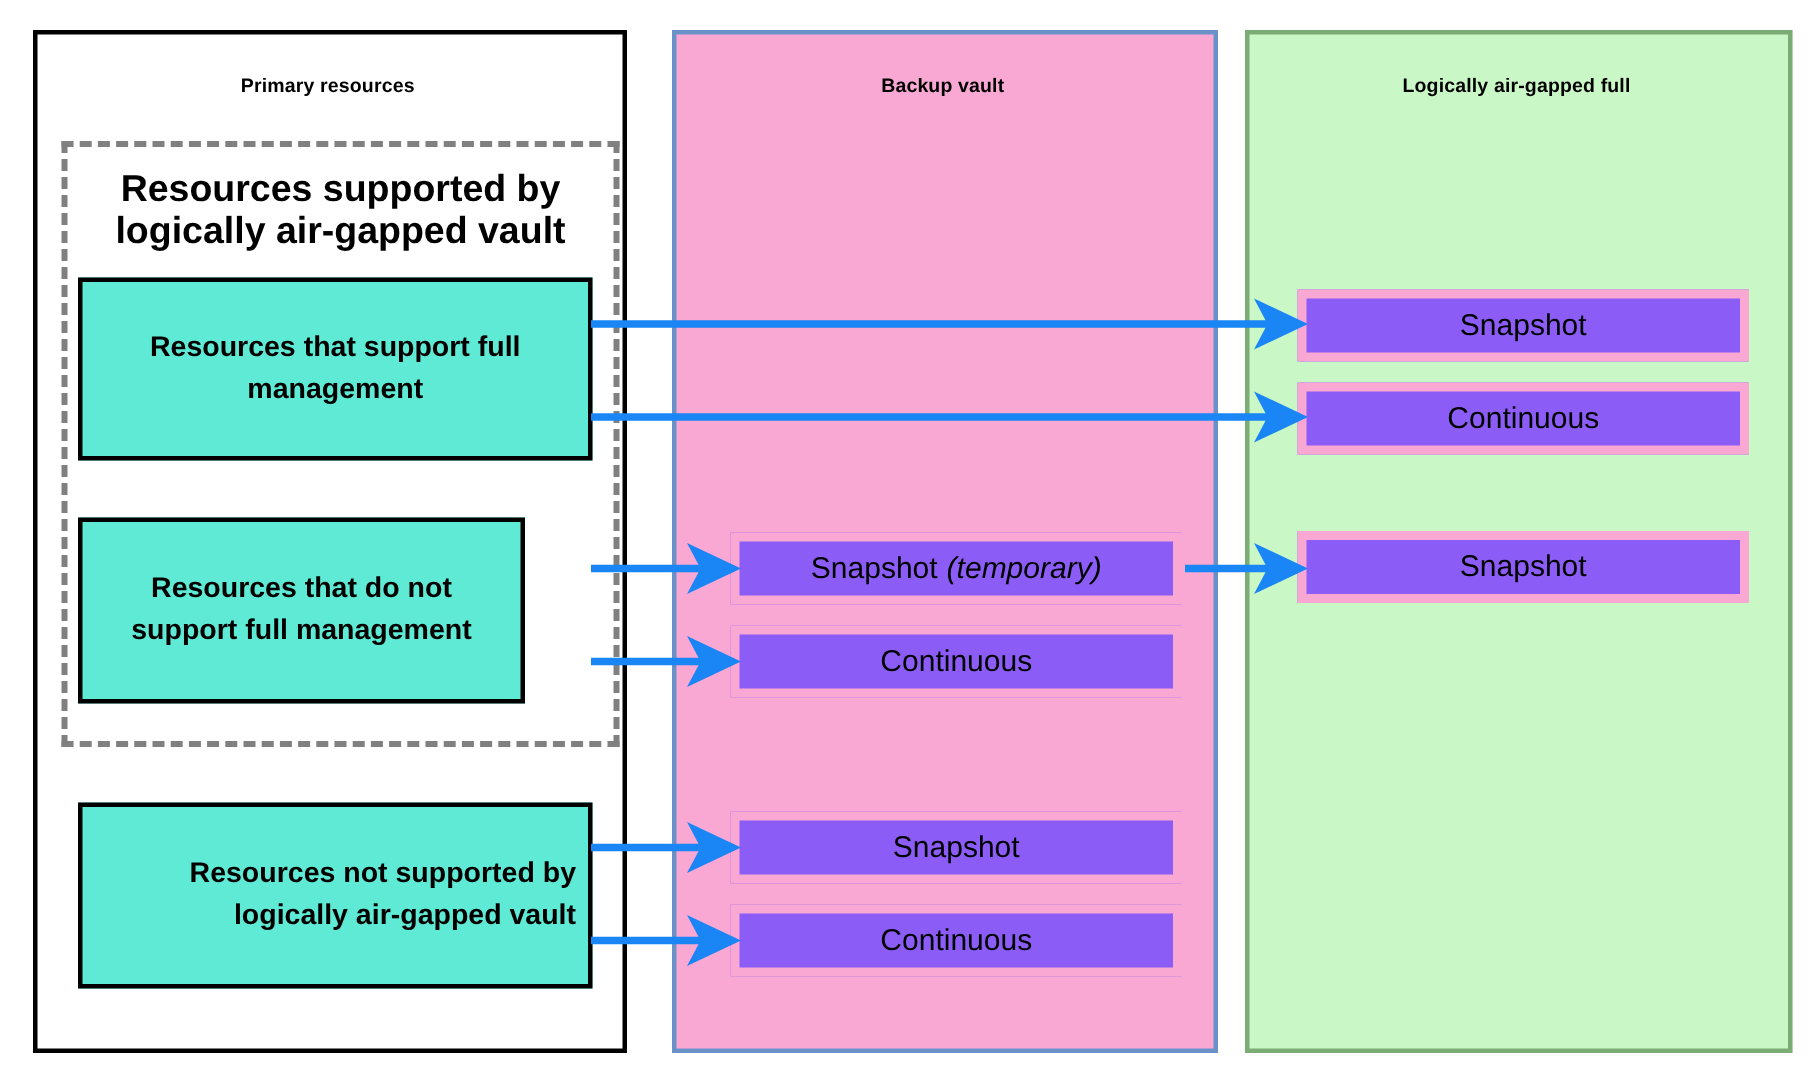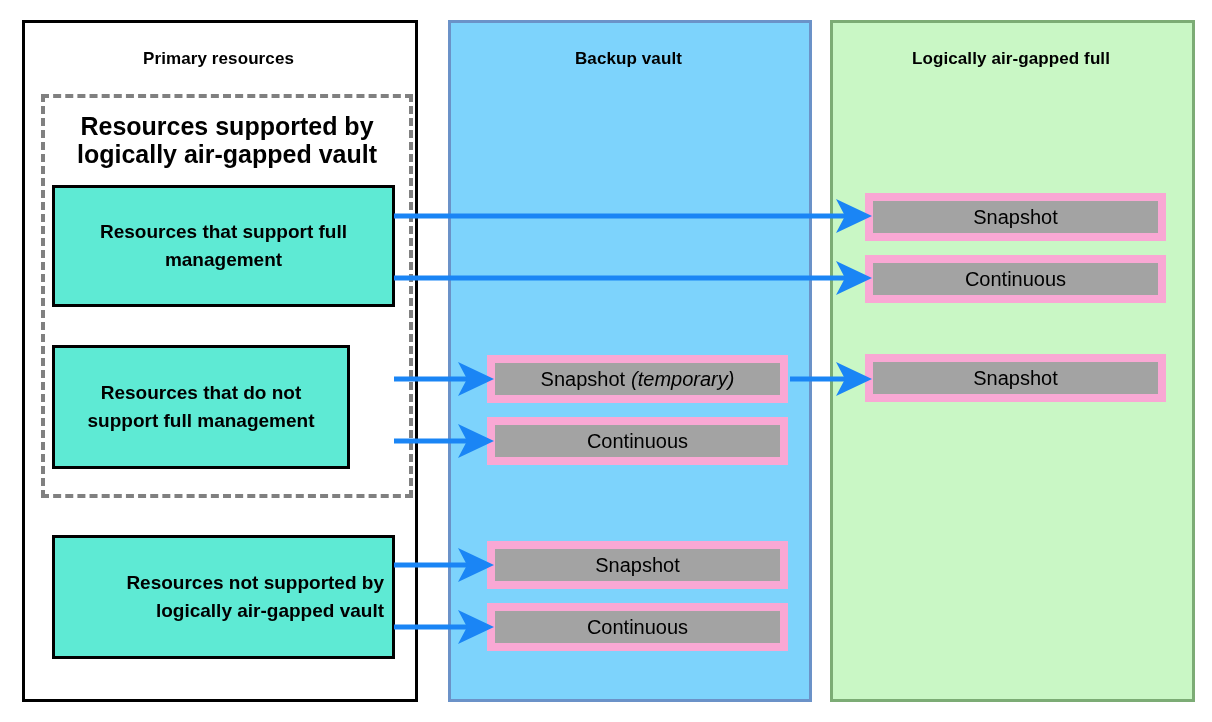--- a/index.html
+++ b/index.html
@@ -26,35 +26,35 @@
   }
   .panel-primary {
     left: 22px; top: 20px;
     width: 396px; height: 682px;
     background: #ffffff;
     border: 3px solid #000000;
   }
   .panel-backup {
     left: 448px; top: 20px;
     width: 364px; height: 682px;
-    background: #7dd3fc;
+    background: #f9a8d4;
     border: 3px solid #6b92c8;
   }
   .panel-lag {
     left: 830px; top: 20px;
     width: 365px; height: 682px;
     background: #c9f7c5;
     border: 3px solid #7cac75;
   }
   .panel-title {
     position: absolute;
     left: 0; right: 3px;
     top: 26px;
     text-align: center;
-    font-size: 17px;
+    font-size: 13px;
     font-weight: bold;
     color: #000000;
     letter-spacing: 0.1px;
   }
   .dashed-group {
     position: absolute;
     left: 41px; top: 94px;
     width: 372px; height: 404px;
     box-sizing: border-box;
     border: 4px dashed #808080;
@@ -86,22 +86,22 @@
     color: #000000;
     padding: 0 8px;
   }
   .gb1 { left: 52px; top: 185px;  width: 343px; height: 122px; }
   .gb2 { left: 52px; top: 345px;  width: 298px; height: 124px; }
   .gb3 { left: 52px; top: 535px;  width: 343px; height: 124px; text-align: right; }
 
   .white-box {
     position: absolute;
     box-sizing: border-box;
-    background: #a3a3a3;
-    border: 8px solid #f9a8d4;
+    background: #8b5cf6;
+    border: 6px solid #f9a8d4;
     display: flex;
     align-items: center;
     justify-content: center;
     text-align: center;
     font-size: 20px;
     color: #000000;
     white-space: nowrap;
   }
   .white-box .ital {
     font-style: italic;

